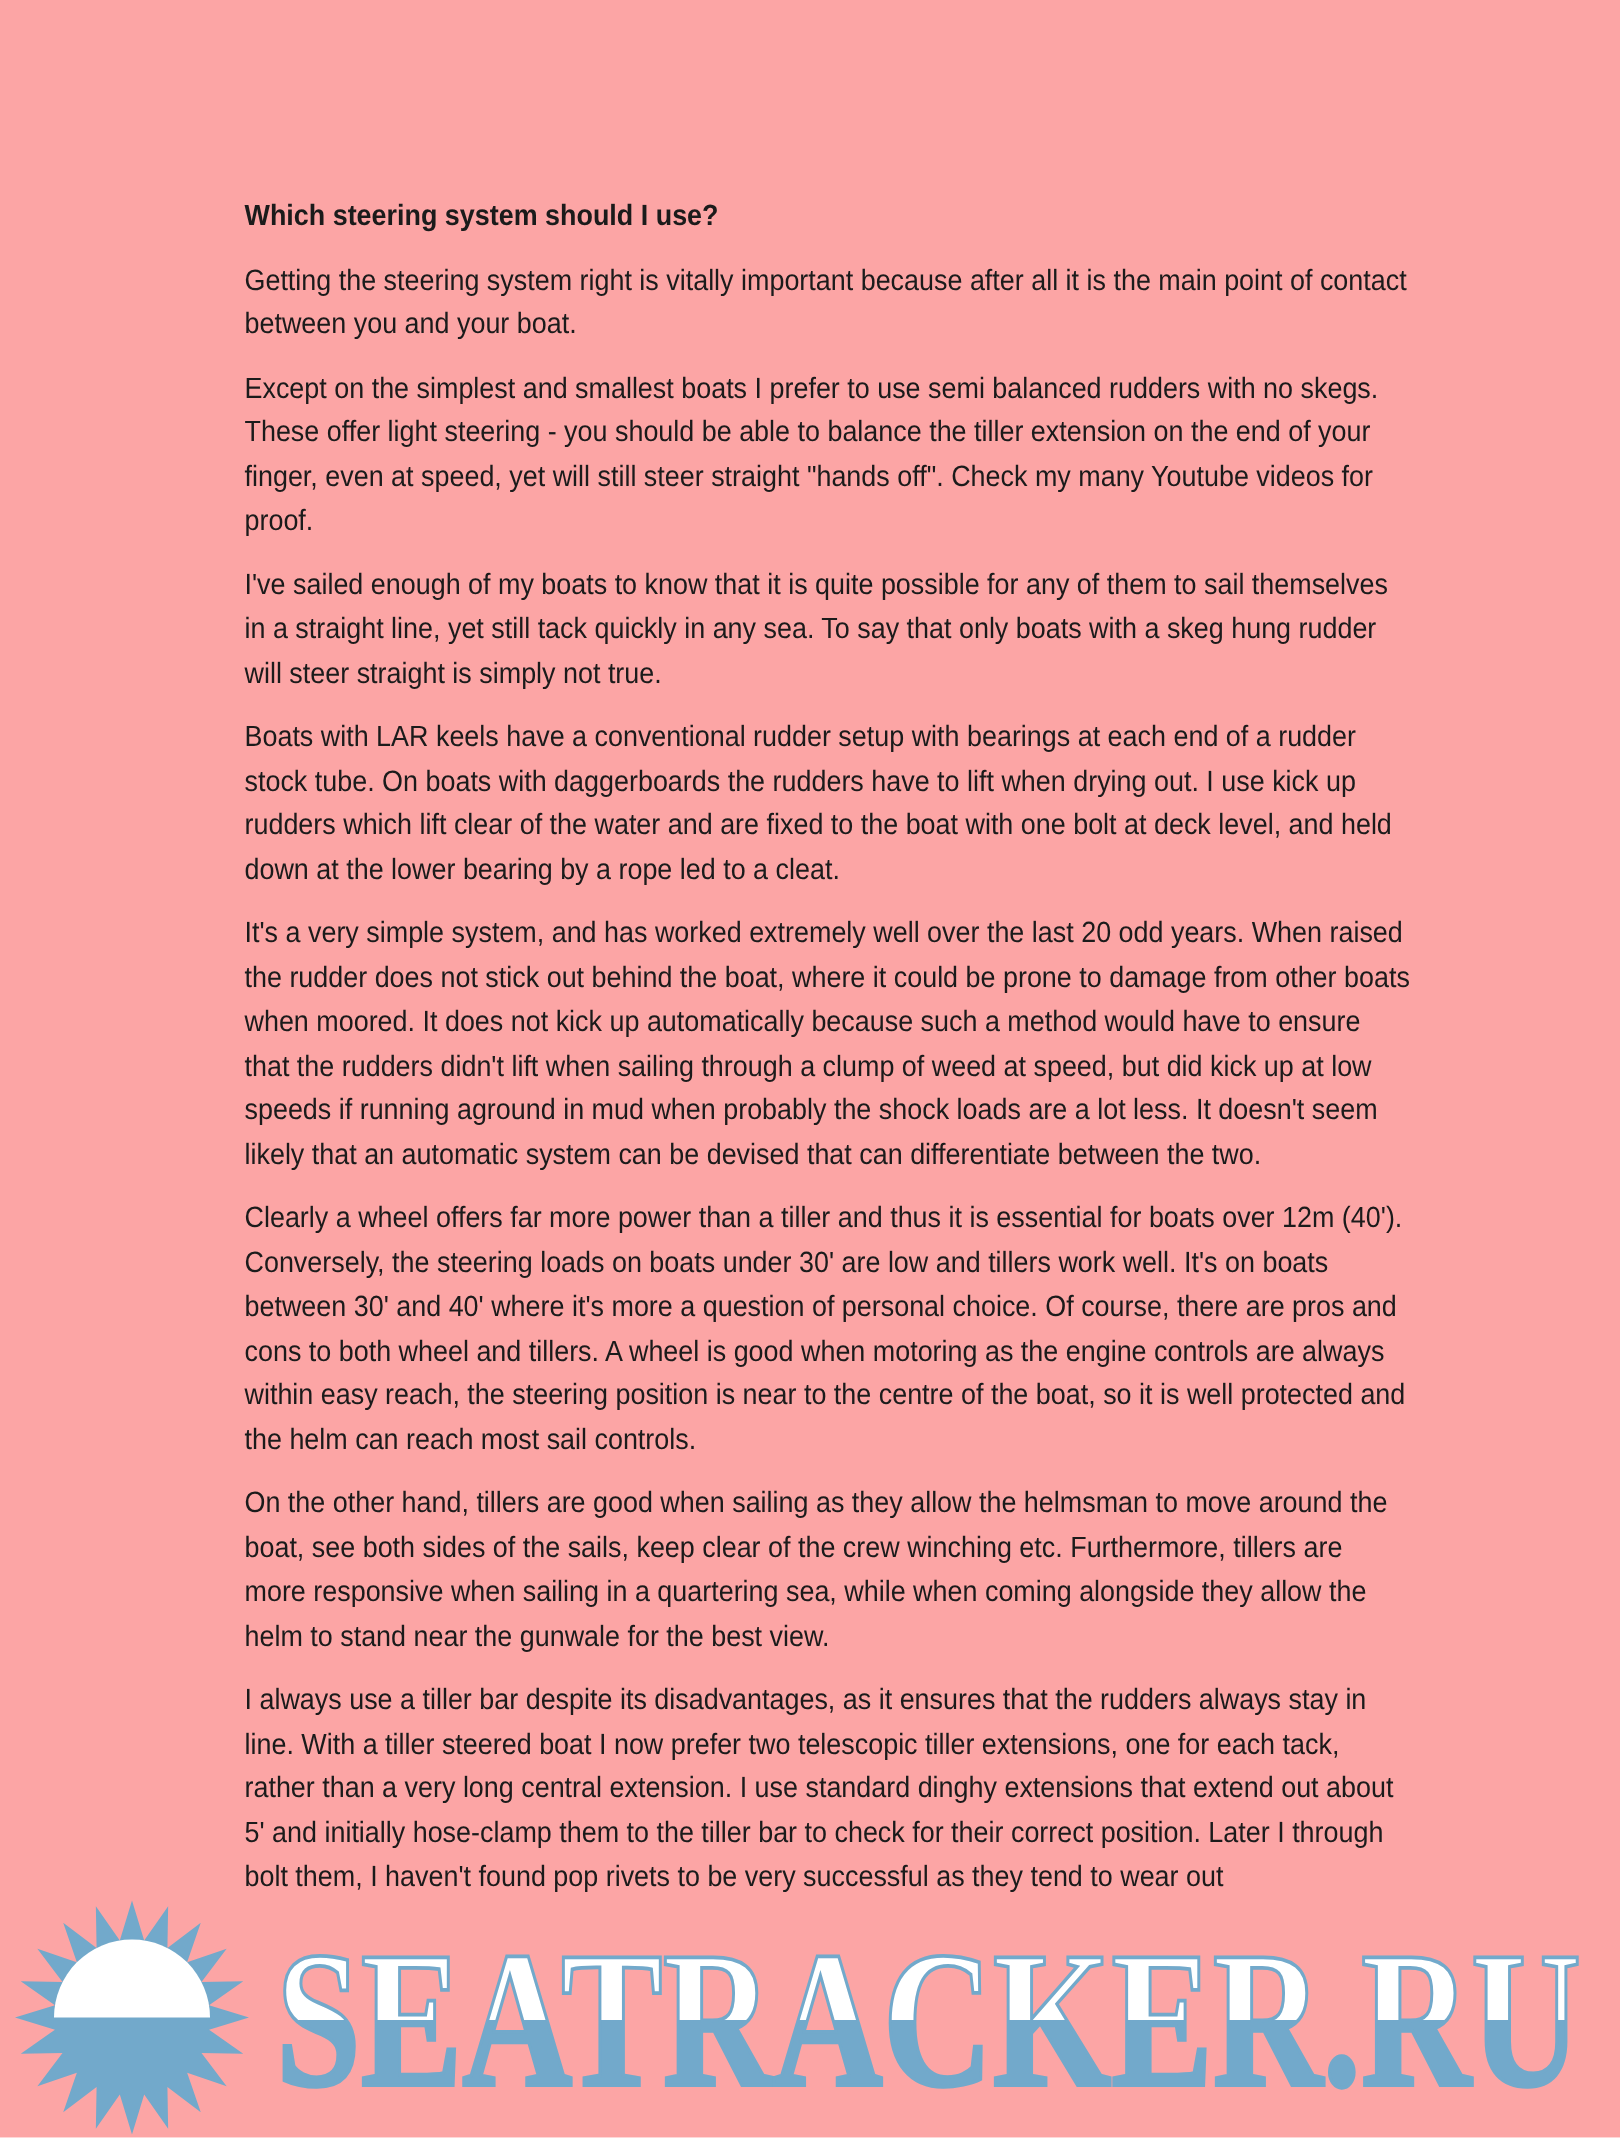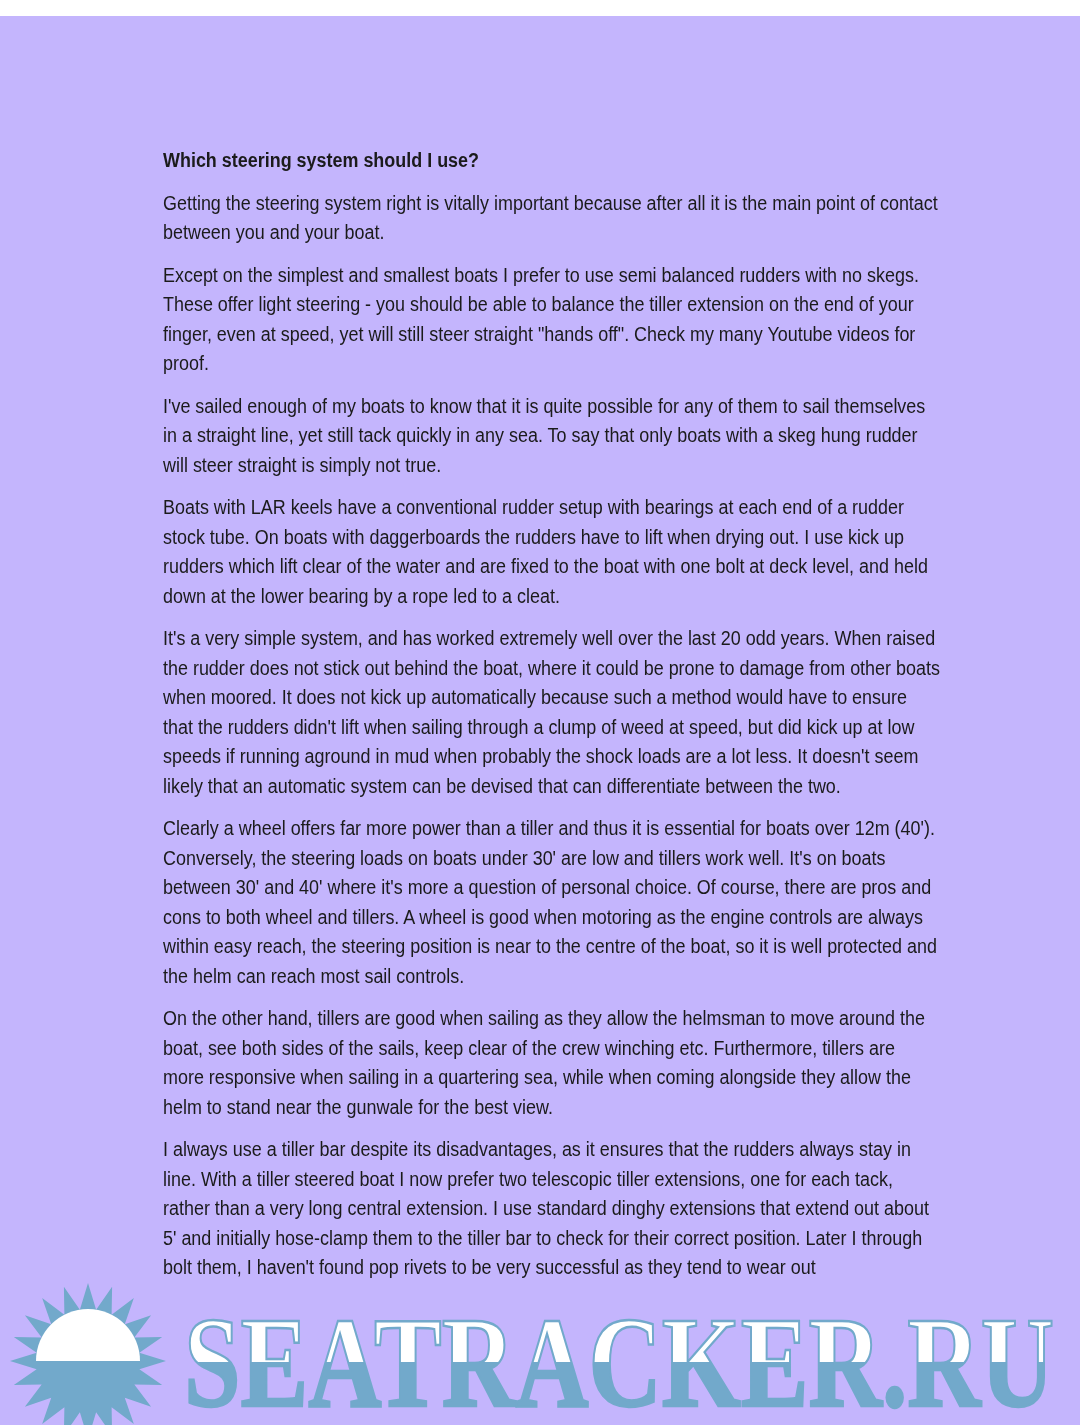--- a/index.html
+++ b/index.html
@@ -10,22 +10,21 @@
   body {
     width: 1080px;
     height: 1425px;
     position: relative;
     overflow: hidden;
     font-family: "Liberation Sans", "DejaVu Sans", sans-serif;
   }
   .page {
     position: absolute;
     inset: 0;
-    background: #c4b5fd;
-    margin-top: 16px;
+    background: #fca5a5;
   }
   
   .content {
     position: absolute;
     left: 163px;
     top: 130px;
     width: 845px;
     transform: scaleX(0.92);
     transform-origin: 0 0;
     color: #1b1b1b;

